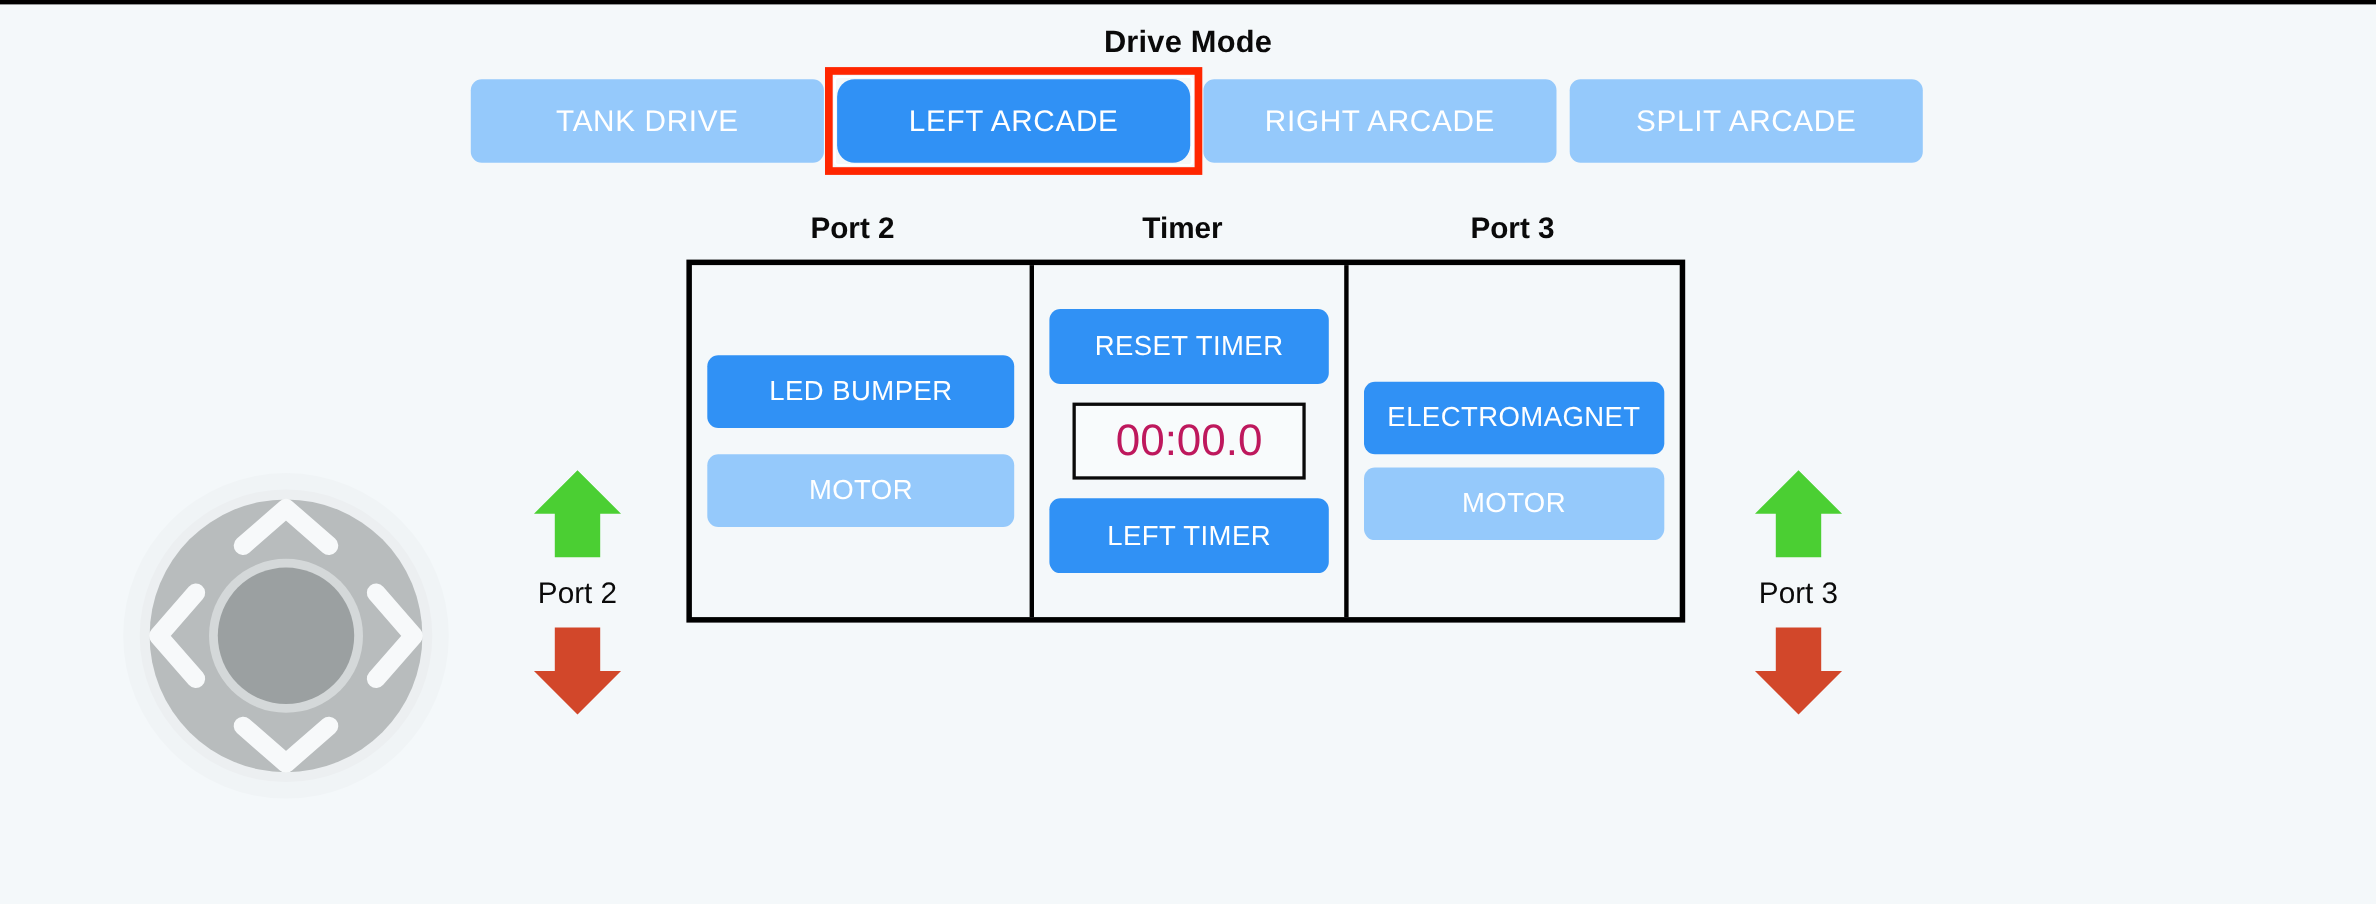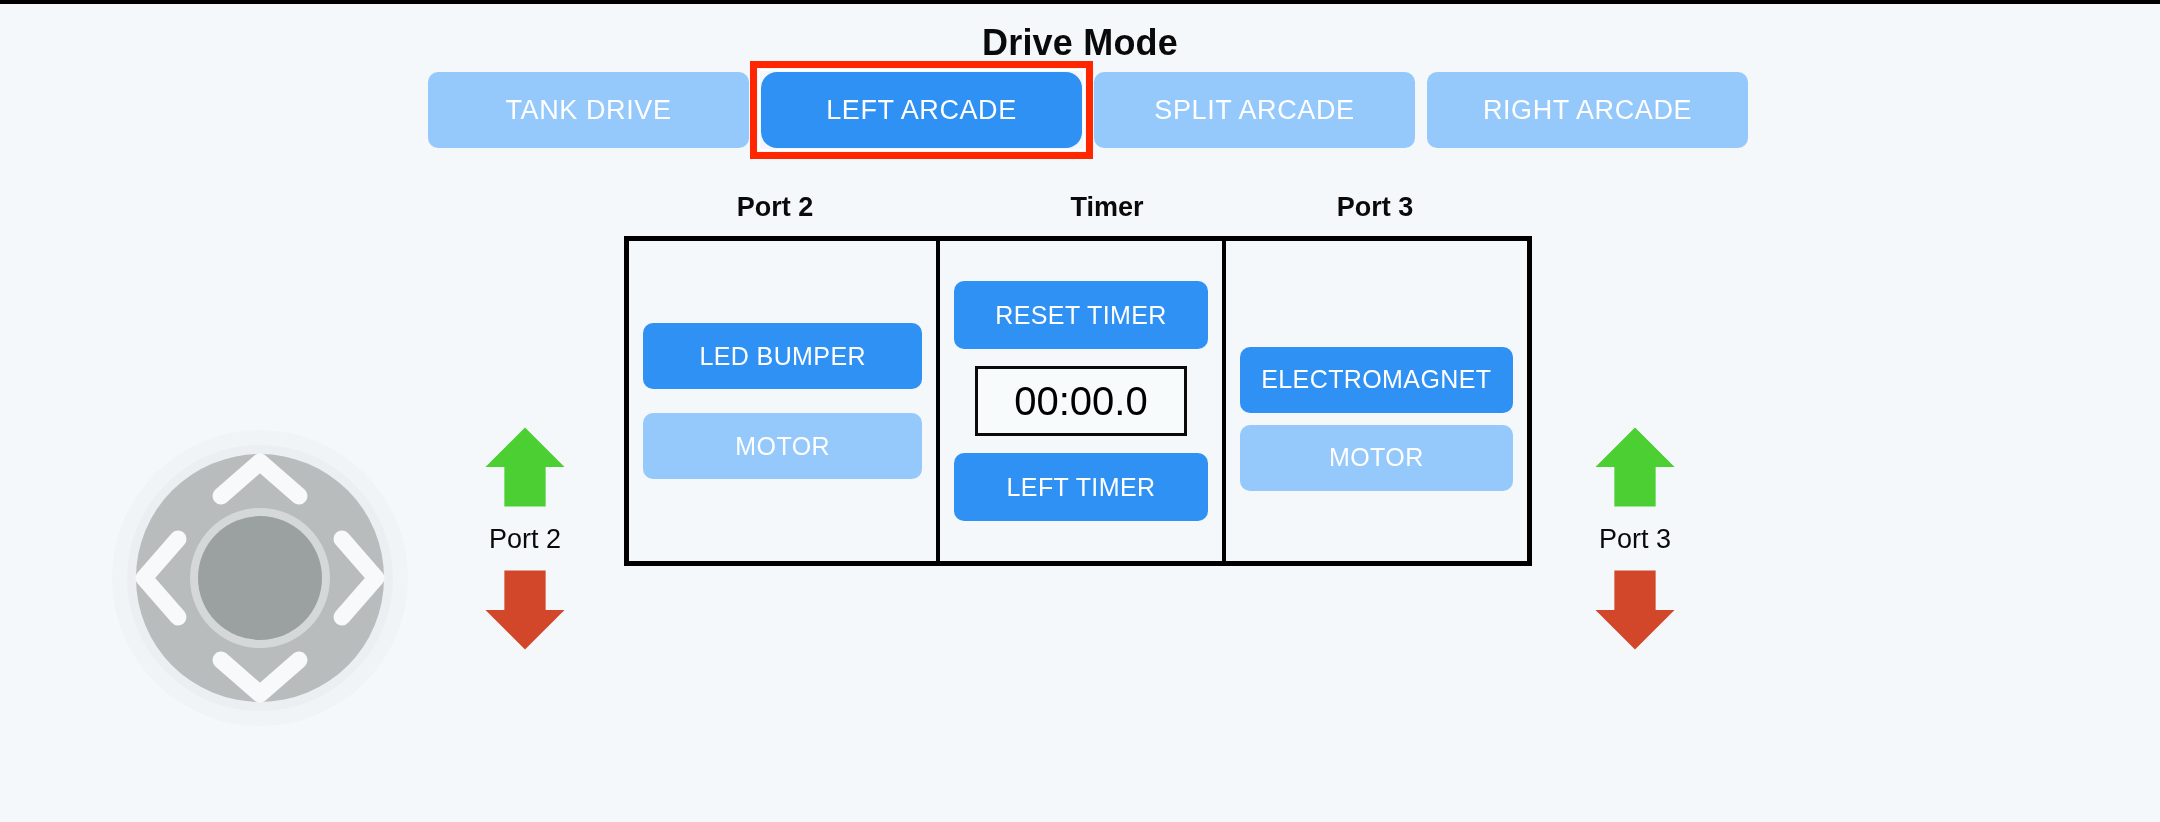--- a/index.html
+++ b/index.html
@@ -23,21 +23,21 @@
     height: 4px;
     background: #000000;
   }
 
   
   #drive-mode-title {
     position: absolute;
     left: 0; top: 22px;
     width: 2160px;
     text-align: center;
-    font-size: 36px;
+    font-size: 28px;
     font-weight: bold;
     color: #0a0a0a;
     letter-spacing: 0.2px;
   }
 
   #mode-row {
     position: absolute;
     left: 428px;
     top: 72px;
     width: 1320px;
@@ -89,21 +89,21 @@
   
   .col-caption {
     position: absolute;
     top: 192px;
     font-size: 27px;
     font-weight: bold;
     color: #0a0a0a;
     text-align: center;
   }
   #caption-port2 { left: 620px; width: 310px; }
-  #caption-timer { left: 962px; width: 290px; }
+  #caption-timer { left: 930px; width: 290px; }
   #caption-port3 { left: 1220px; width: 310px; }
 
   
   #control-panel {
     position: absolute;
     left: 624px;
     top: 236px;
     width: 908px;
     height: 330px;
     border: 5px solid #000000;
@@ -170,21 +170,21 @@
     align-items: center;
     justify-content: center;
     cursor: pointer;
     padding: 0;
   }
   #timer-display {
     width: 212px;
     height: 70px;
     border: 3px solid #0a0a0a;
     background: #f8fbfc;
-    color: #000000;
+    color: #be185d;
     font-size: 40px;
     font-family: "Liberation Sans", sans-serif;
     display: flex;
     align-items: center;
     justify-content: center;
     margin: 9px 0;
     box-sizing: border-box;
   }
 
   
@@ -231,25 +231,25 @@
 
   <div class="mode-btn-wrap">
     <button class="mode-btn">TANK DRIVE</button>
   </div>
 
   <div class="mode-btn-wrap selected">
     <button class="mode-btn active">LEFT ARCADE</button>
   </div>
 
   <div class="mode-btn-wrap">
+    <button class="mode-btn">RIGHT ARCADE</button>
+  </div>
+
+  <div class="mode-btn-wrap">
     <button class="mode-btn">SPLIT ARCADE</button>
-  </div>
-
-  <div class="mode-btn-wrap">
-    <button class="mode-btn">RIGHT ARCADE</button>
   </div>
 
 </div>
 
 <div class="col-caption" id="caption-port2">Port 2</div>
 <div class="col-caption" id="caption-timer">Timer</div>
 <div class="col-caption" id="caption-port3">Port 3</div>
 
 <div id="control-panel">
 

